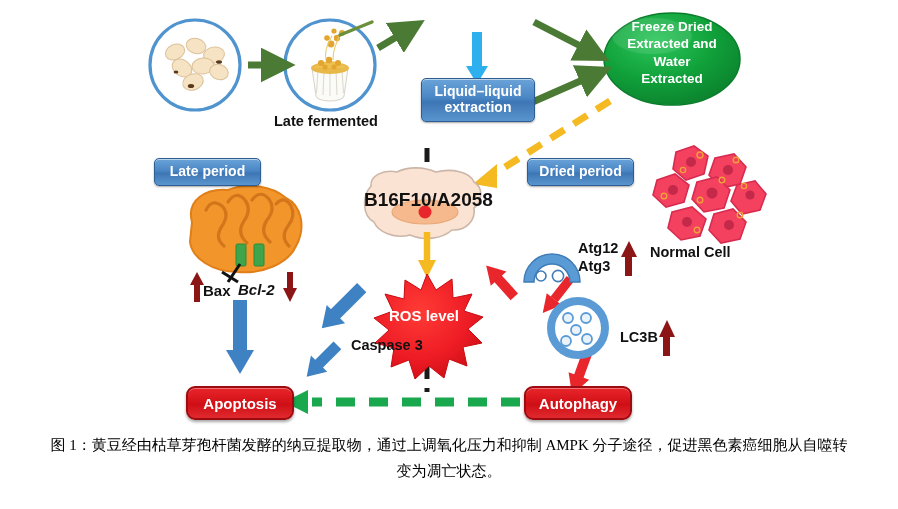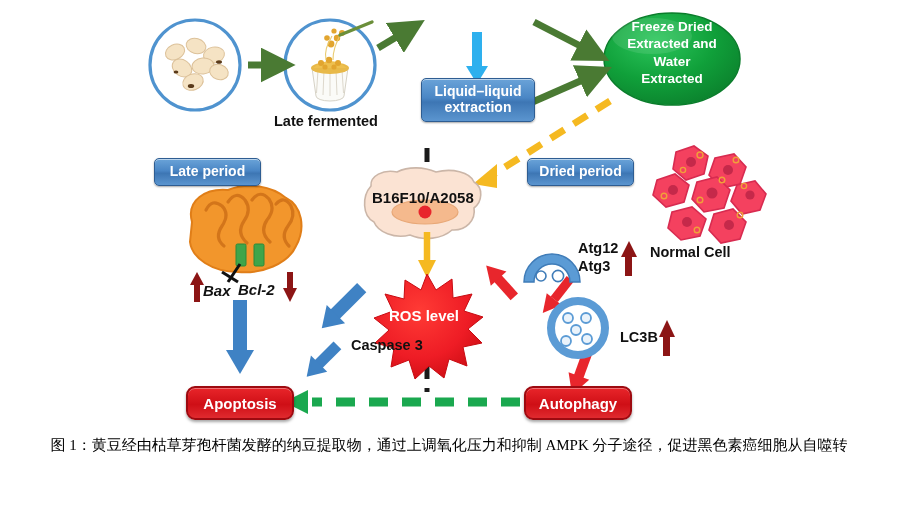--- a/index.html
+++ b/index.html
@@ -308,25 +308,25 @@
   <div class="lbl" style="left:274px;top:113px;font-size:14.5px;">Late fermented</div>
 
   <div class="bluebox" style="left:154px;top:158px;width:105px;height:26px;font-size:14px;">
     <span>Late period</span>
   </div>
 
   <div class="bluebox" style="left:527px;top:158px;width:105px;height:26px;font-size:14px;">
     <span>Dried period</span>
   </div>
 
-  <div class="lbl" style="left:372px;top:189px;font-size:15px;">B16F10/A2058</div>
+  <div class="lbl" style="left:364px;top:189px;font-size:19px;">B16F10/A2058</div>
 
   <div class="lbl" style="left:650px;top:244px;font-size:14.5px;">Normal Cell</div>
 
-  <div class="lbl" style="left:203px;top:282px;font-size:15px;font-style:italic;">Bax</div>
+  <div class="lbl" style="left:203px;top:282px;font-size:15px;">Bax</div>
 
   <div class="lbl" style="left:238px;top:281px;font-size:15px;font-style:italic;">Bcl-2</div>
 
   <div class="lbl" style="left:303px;top:337px;font-size:14.5px;margin-left:48px;">Caspase 3</div>
 
   <div class="lbl" style="left:389px;top:307px;color:#ffffff;font-size:15px;">ROS level</div>
 
   <div class="lbl" style="left:578px;top:240px;font-size:14.5px;">Atg12</div>
 
   <div class="lbl" style="left:578px;top:258px;font-size:14.5px;">Atg3</div>
@@ -338,13 +338,14 @@
   </div>
 
   <div class="redbox" style="left:186px;top:386px;width:104px;height:30px;font-size:15px;">
     <span>Apoptosis</span>
   </div>
 
 </div>
 
 <div class="caption">
   <div>图 1：黄豆经由枯草芽孢杆菌发酵的纳豆提取物，通过上调氧化压力和抑制 AMPK 分子途径，促进黑色素癌细胞从自噬转</div>
+  <div>变为凋亡状态。</div>
 </div>
 
 </body></html>

